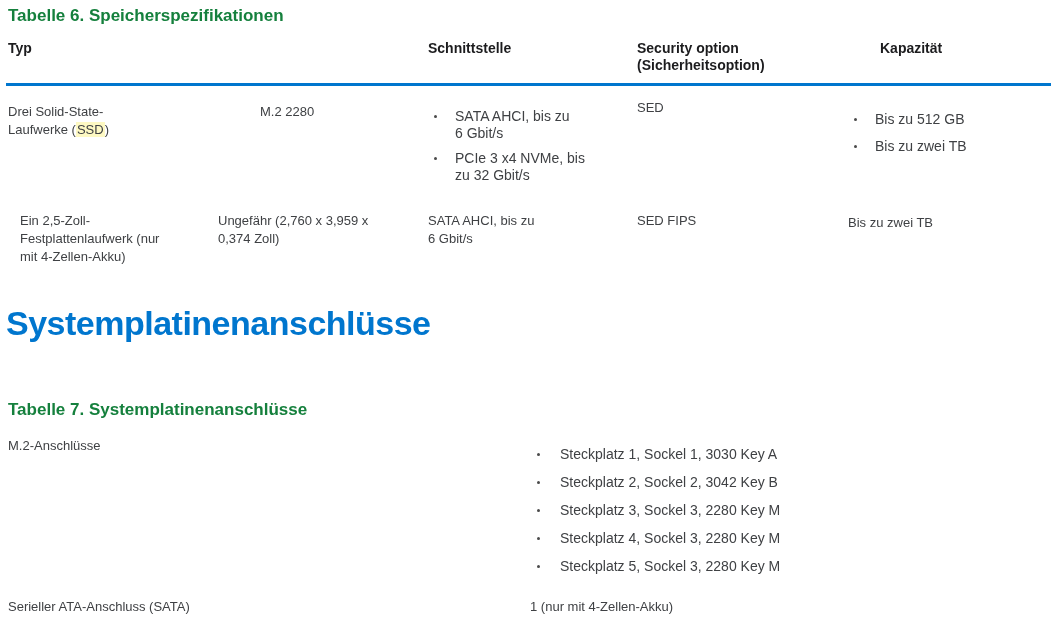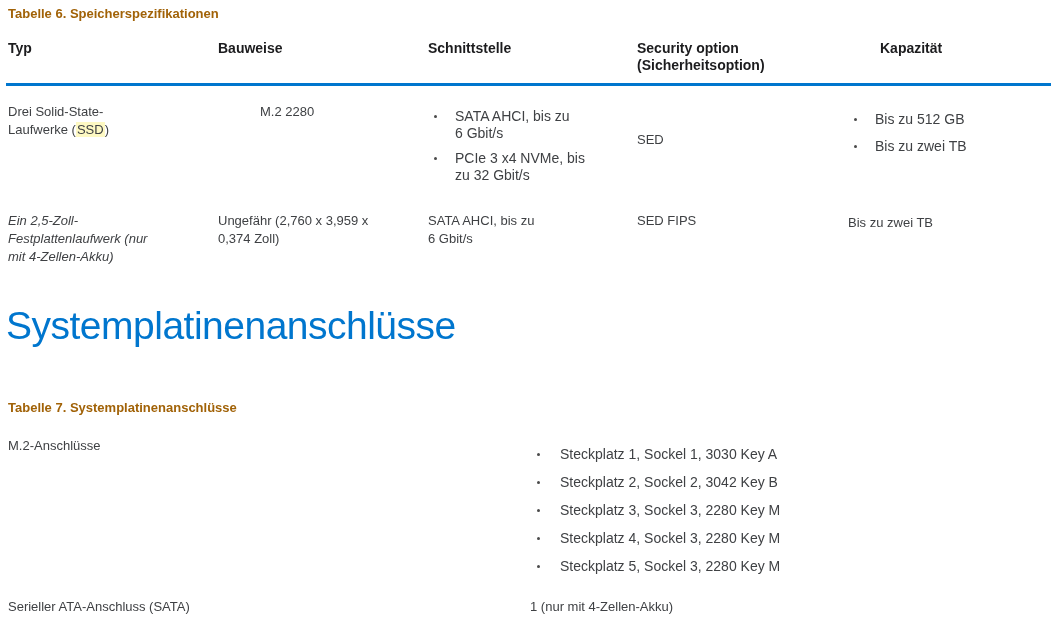--- a/index.html
+++ b/index.html
@@ -7,23 +7,23 @@
   .page {
     position: relative;
     width: 1057px;
     height: 627px;
     background: #ffffff;
     font-family: "Liberation Sans", "DejaVu Sans", sans-serif;
     overflow: hidden;
   }
   .abs { position: absolute; }
   .caption {
-    font-size: 13px;
+    font-size: 17px;
     font-weight: 700;
-    color: #a16207;
+    color: #15803d;
     white-space: nowrap;
     text-align: right;
   }
   .col-header {
     font-size: 14px;
     font-weight: 700;
     color: #1c1c1e;
     line-height: 17px;
     white-space: pre-line;
   }
@@ -31,22 +31,22 @@
     font-size: 13px;
     color: #3f4144;
     line-height: 18px;
     white-space: pre-line;
   }
   .rule {
     height: 3px;
     background: #0076CE;
   }
   .h1 {
-    font-size: 39px;
-    font-weight: 400;
+    font-size: 34px;
+    font-weight: 700;
     color: #0076CE;
     letter-spacing: -0.5px;
     white-space: nowrap;
   }
   ul.dotted {
     list-style: none;
   }
   ul.dotted li {
     position: relative;
     padding-left: 27px;
@@ -75,48 +75,47 @@
   }
 </style>
 </head>
 <body>
 
 <div class="page">
 
   <div class="abs caption" style="left:8px; top:6px;">Tabelle 6. Speicherspezifikationen</div>
 
   <div class="abs col-header" style="left:8px;   top:40px; width:190px;">Typ</div>
-  <div class="abs col-header" style="left:218px; top:40px; width:190px;">Bauweise</div>
   <div class="abs col-header" style="left:428px; top:40px; width:190px;">Schnittstelle</div>
   <div class="abs col-header" style="left:637px; top:40px; width:200px;">Security option
 (Sicherheitsoption)</div>
   <div class="abs col-header" style="left:848px; top:40px; width:190px;margin-left:32px;">Kapazität</div>
 
   <div class="abs rule" style="left:6px; top:83px; width:1045px;"></div>
 
   <div class="abs body-text" style="left:8px; top:103px; width:200px;"><span>Drei Solid-State-
 Laufwerke (</span><span class="hl">SSD</span><span>)</span></div>
 
   <div class="abs body-text" style="left:218px; top:103px; width:200px;margin-left:42px;">M.2 2280</div>
 
   <ul class="abs dotted gap8" style="left:428px; top:108px; width:200px;">
     <li>SATA AHCI, bis zu
 6 Gbit/s</li>
     <li>PCIe 3 x4 NVMe, bis
 zu 32 Gbit/s</li>
   </ul>
 
-  <div class="abs body-text" style="left:637px; top:99px; width:200px;margin-top:32px;">SED</div>
+  <div class="abs body-text" style="left:637px; top:99px; width:200px;">SED</div>
 
   <ul class="abs dotted gap10" style="left:848px; top:111px; width:205px;">
     <li>Bis zu 512 GB</li>
     <li>Bis zu zwei TB</li>
   </ul>
 
-  <div class="abs body-text" style="left:8px; top:212px; width:200px;font-style:italic;">Ein 2,5-Zoll-
+  <div class="abs body-text" style="left:20px; top:212px; width:200px;">Ein 2,5-Zoll-
 Festplattenlaufwerk (nur
 mit 4-Zellen-Akku)</div>
   <div class="abs body-text" style="left:202px; top:212px; width:205px;margin-left:16px;">Ungefähr (2,760 x 3,959 x
 0,374 Zoll)</div>
   <div class="abs body-text" style="left:428px; top:212px; width:200px;">SATA AHCI, bis zu
 6 Gbit/s</div>
   <div class="abs body-text" style="left:637px; top:212px; width:200px;">SED FIPS</div>
   <div class="abs body-text" style="left:848px; top:214px; width:200px;">Bis zu zwei TB</div>
 
   <div class="abs h1" style="left:6px; top:304px;">Systemplatinenanschlüsse</div>

